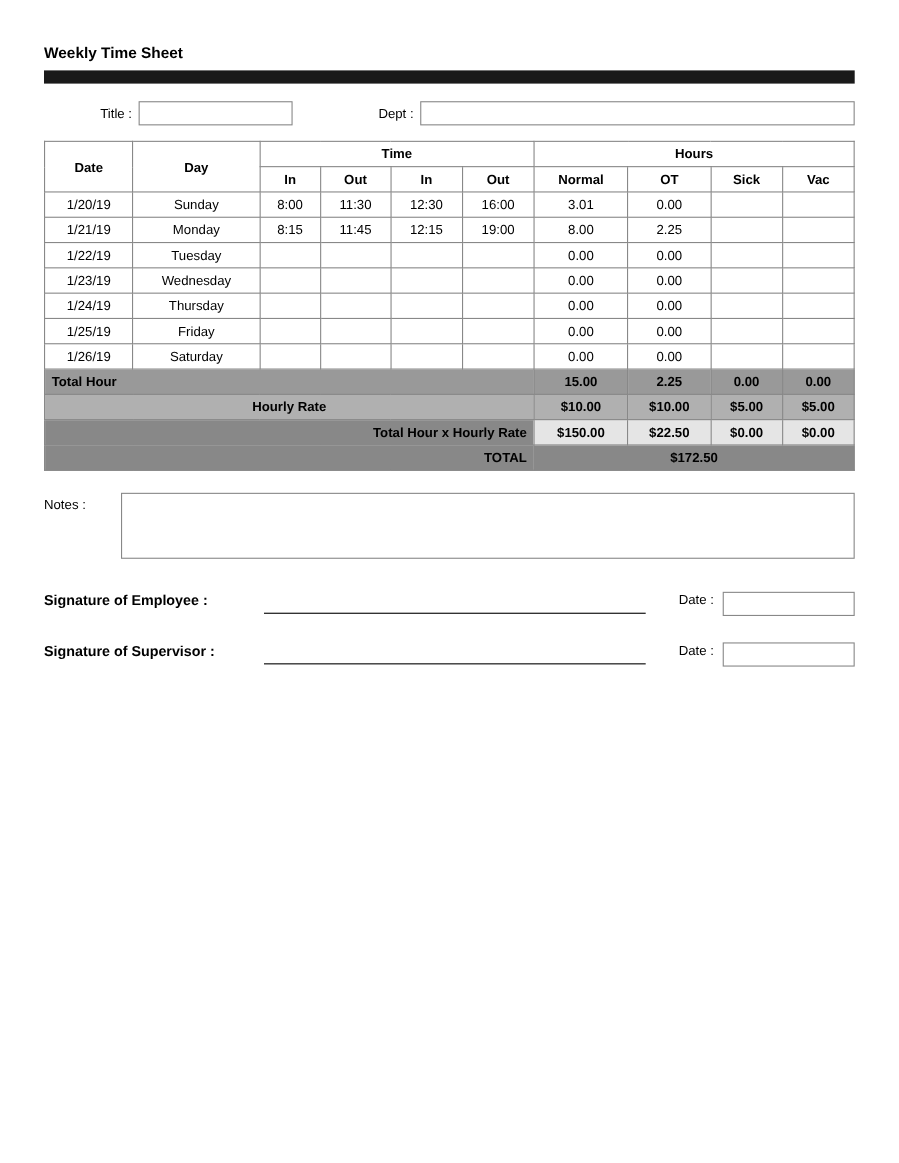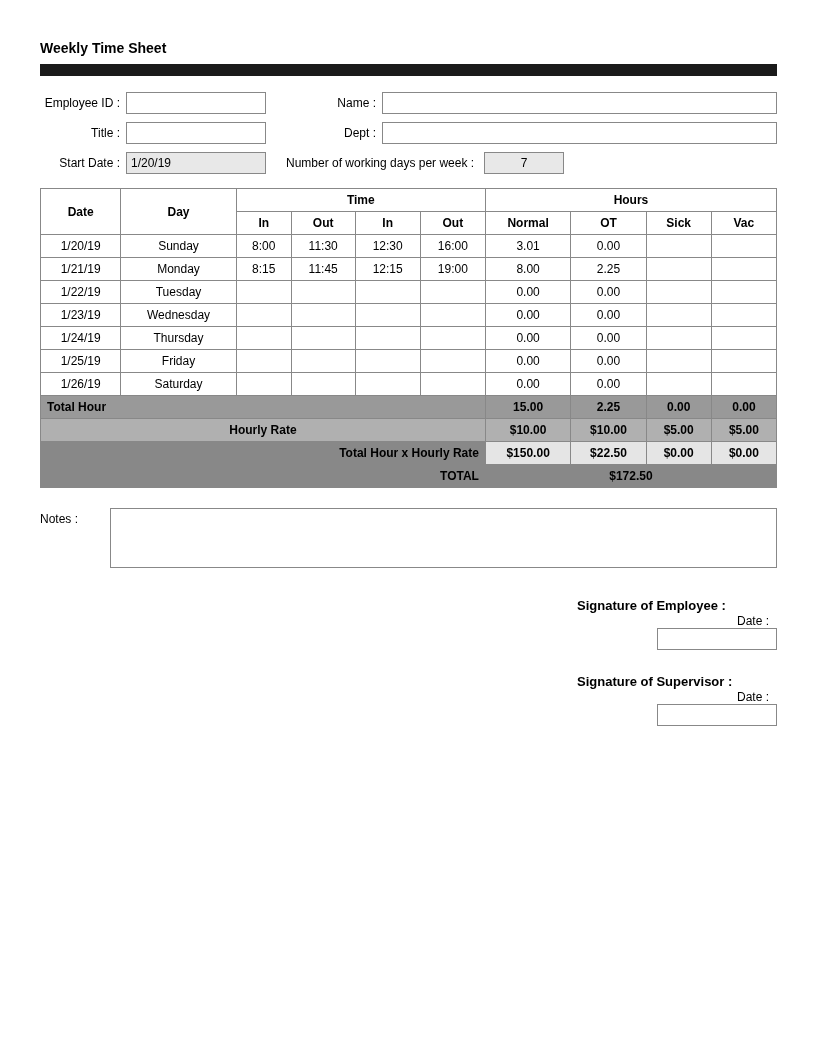--- a/index.html
+++ b/index.html
@@ -146,23 +146,22 @@
       outline: none;
       padding: 4px;
     }
 
     
     .signature-section {
       margin-top: 20px;
     }
     .signature-row {
       display: flex;
-      align-items: flex-end;
+      align-items: flex-start;
       margin-bottom: 24px;
-      flex-direction: column;
     }
     .sig-label {
       font-size: 13px;
       font-weight: bold;
       min-width: 200px;
     }
     .sig-line {
       border-bottom: 1px solid #000;
       flex: 1;
       height: 20px;
@@ -185,40 +184,28 @@
 <body>
 
 <div class="header">
   <div class="sheet-title">Weekly Time Sheet</div>
 </div>
 
 <div class="header-divider"></div>
 
 <div class="form-section">
 
-  <div class="form-row">
-    <span class="form-label">Employee ID :</span>
-    <input type="text" class="form-input short" style="">
-    <span style="margin-left:30px; margin-right:6px;" class="form-label">Name :</span>
-    <input type="text" class="form-input" style="flex: 1 1 0%;">
-  </div>
 
   <div class="form-row">
     <span class="form-label">Title :</span>
     <input type="text" class="form-input short" style="">
     <span style="margin-left:30px; margin-right:6px;" class="form-label">Dept :</span>
     <input type="text" class="form-input" style="flex: 1 1 0%;">
   </div>
 
-  <div class="start-date-row">
-    <span class="form-label">Start Date :</span>
-    <input type="text" class="form-input date-field" value="1/20/19" style="">
-    <span class="working-days-label">Number of working days per week :</span>
-    <input type="text" class="working-days-input" value="7" style="">
-  </div>
 </div>
 
 <table class="timesheet-table">
   <thead>
 
     <tr class="header-row-1">
       <th rowspan="2">Date</th>
       <th rowspan="2">Day</th>
       <th colspan="4">Time</th>
       <th colspan="4">Hours</th>

